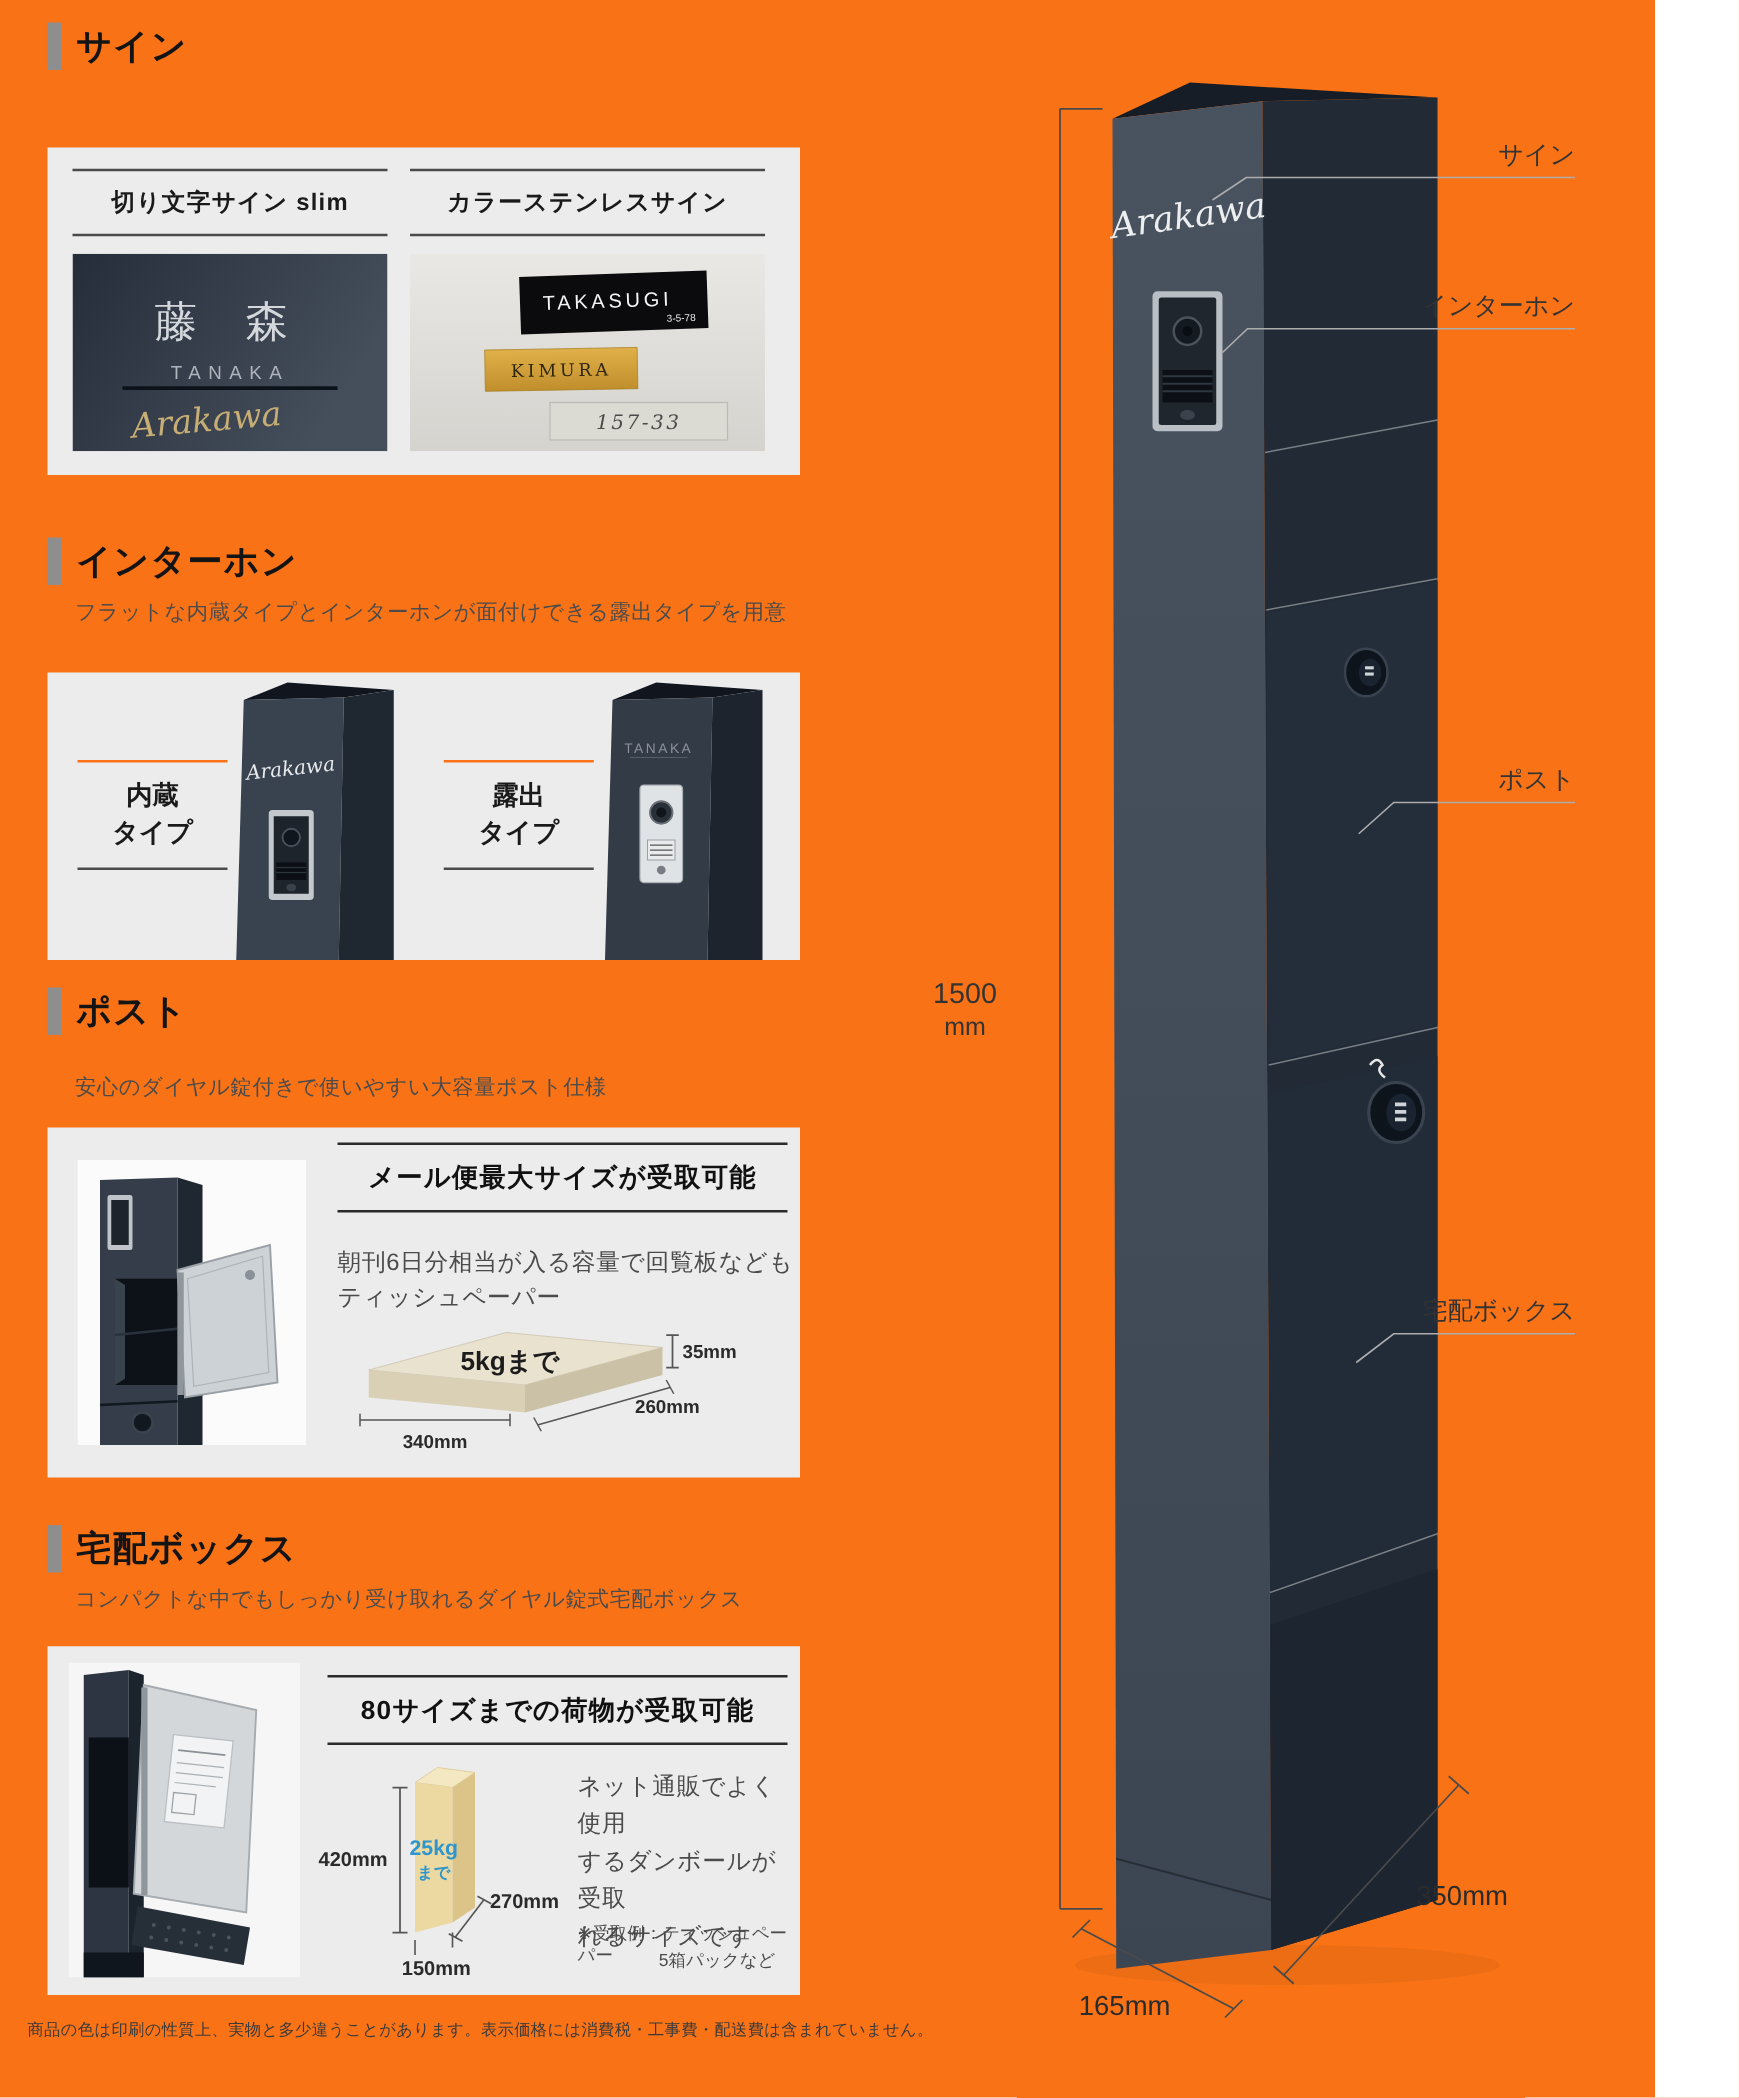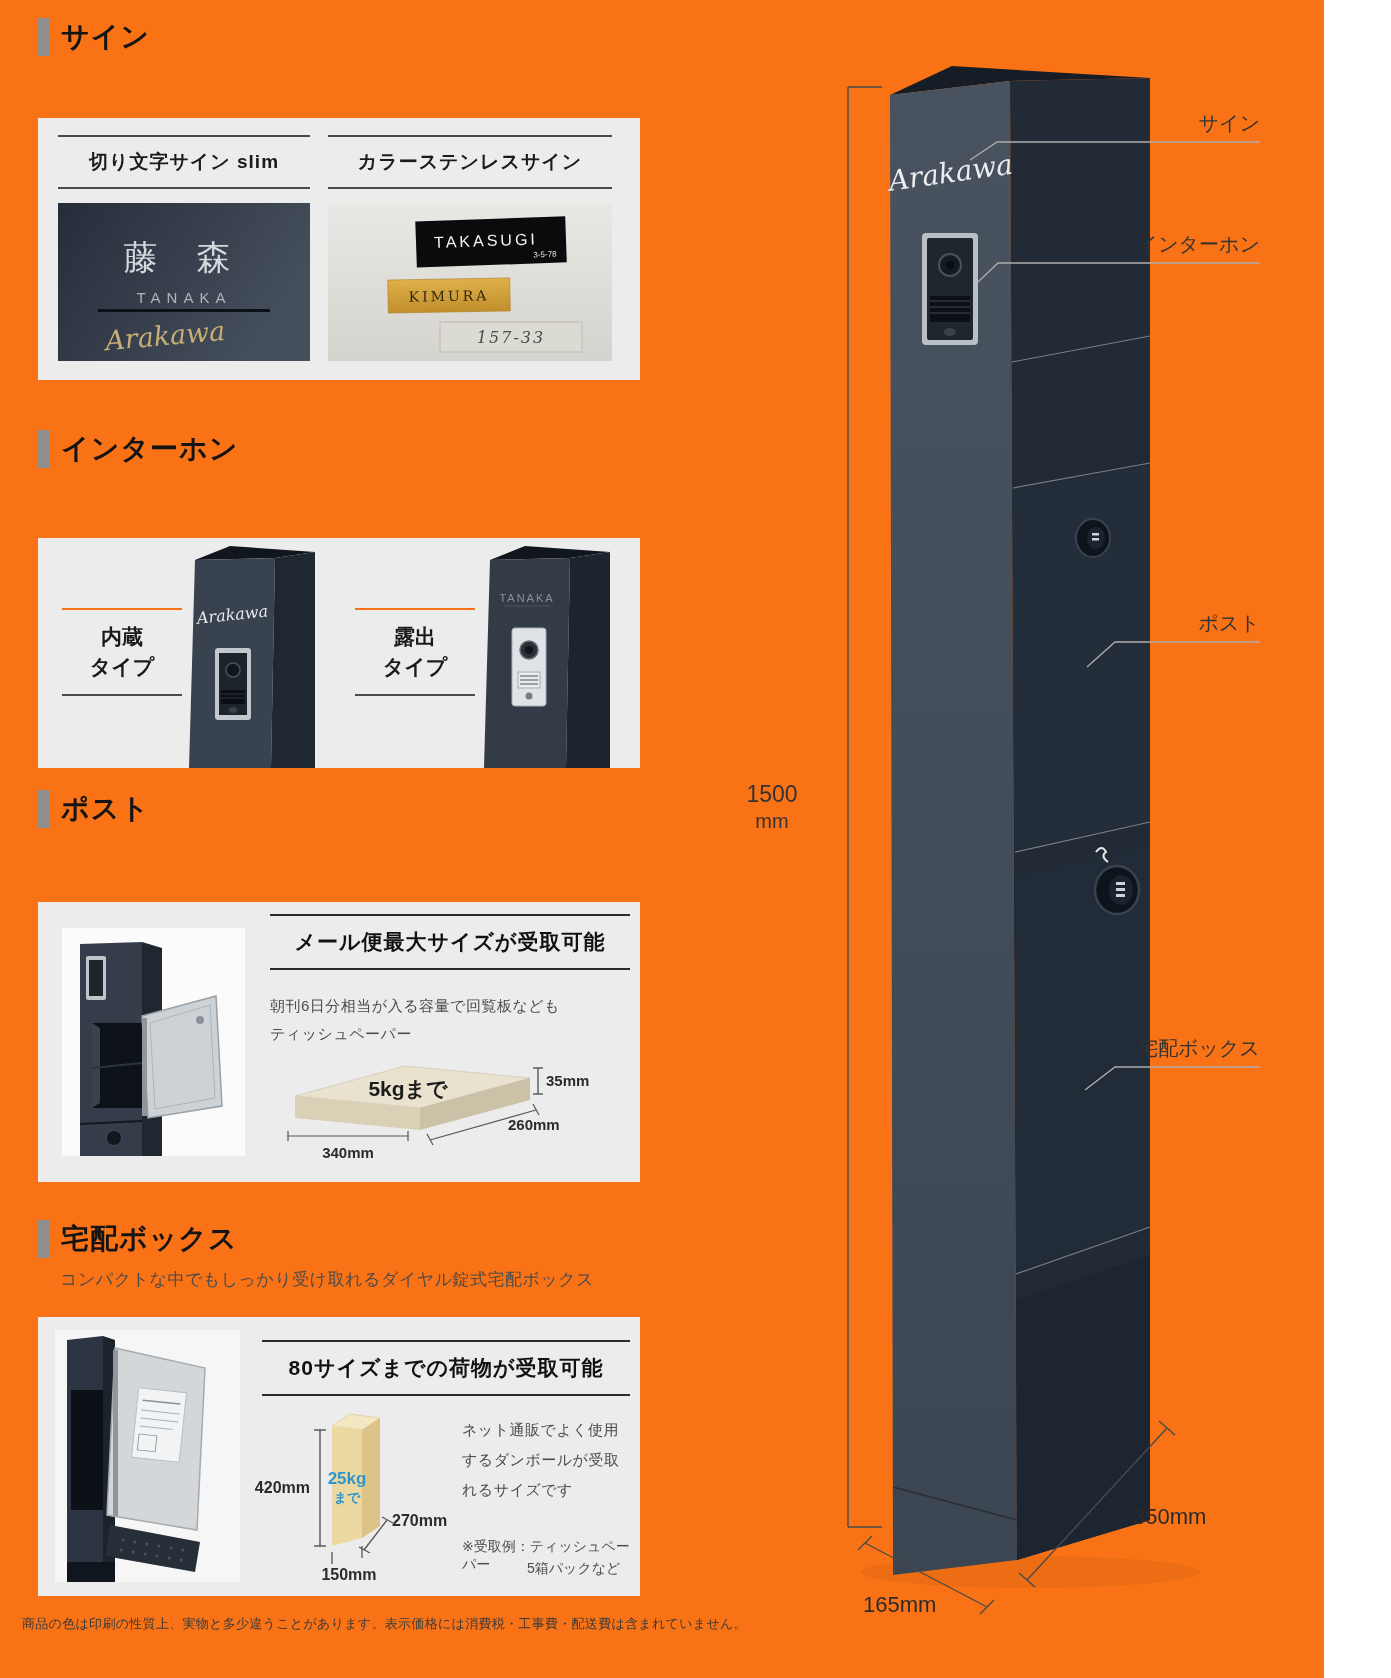--- a/index.html
+++ b/index.html
@@ -16,21 +16,21 @@
   
   .colhead{position:absolute;border-top:2px solid #4a4a4a;border-bottom:2px solid #4a4a4a;
            display:flex;align-items:center;justify-content:center;
            font-size:19px;font-weight:bold;color:#1a1a1a;height:50px;letter-spacing:1px;}
   .subhead{position:absolute;border-top:2px solid #2b2b2b;border-bottom:2px solid #2b2b2b;
            display:flex;align-items:center;justify-content:center;
            font-size:21px;font-weight:bold;color:#111;height:52px;letter-spacing:1px;}
   .typelabel{position:absolute;border-top:2px solid #f97316;border-bottom:2px solid #4a4a4a;
            text-align:center;font-size:21px;font-weight:bold;color:#1a1a1a;
            padding:12px 0;line-height:30px;width:120px;}
-  .bodytext{position:absolute;font-size:15px;color:#4b4b4b;letter-spacing:0.5px;}
+  .bodytext{position:absolute;font-size:19px;color:#4b4b4b;letter-spacing:0.5px;}
   .notetext{position:absolute;font-size:14px;color:#4b4b4b;}
   .footer{position:absolute;font-size:13px;color:#3a3a3a;letter-spacing:0.3px;}
 </style>
 </head>
 <body>
 
 <div class="page">
 
   <div class="sec-h" style="left:38px;top:18px;">
     <div class="sec-bar"></div>
@@ -81,20 +81,21 @@
         <rect x="112" y="119" width="142" height="30" fill="#dcdbd3" stroke="#bdbcb4" stroke-width="1"></rect>
         <text x="183" y="140" text-anchor="middle" font-size="16" font-style="italic" letter-spacing="2" font-family="DejaVu Serif, serif" fill="#4a4a4a">157-33</text>
       </g>
     </svg>
   </div>
 
   <div class="sec-h" style="left:38px;top:430px;">
     <div class="sec-bar"></div>
     <div class="sec-title">インターホン</div>
   </div>
+  <div class="sec-desc" style="left:60px;top:478px;">フラットな内蔵タイプとインターホンが面付けできる露出タイプを用意</div>
 
   <div class="panel" style="left:38px;top:538px;width:602px;height:230px;">
     <div class="typelabel" style="left:24px;top:70px;">
       <div>内蔵</div>
       <div>タイプ</div>
     </div>
 
     <svg class="abs" style="left:137px;top:0;" width="165" height="230" viewBox="0 0 165 230">
       <polygon points="20,22 55,8 140,14 100,20" fill="#11161e"></polygon>
       <polygon points="20,22 100,20 96,230 14,230" fill="#39424f"></polygon>
@@ -130,20 +131,21 @@
         <line x1="50" y1="146" x2="68" y2="146" stroke="#555" stroke-width="1"></line>
         <circle cx="59" cy="158" r="3.5" fill="#777d83"></circle>
       </g>
     </svg>
   </div>
 
   <div class="sec-h" style="left:38px;top:790px;">
     <div class="sec-bar"></div>
     <div class="sec-title">ポスト</div>
   </div>
+  <div class="sec-desc" style="left:60px;top:858px;">安心のダイヤル錠付きで使いやすい大容量ポスト仕様</div>
 
   <div class="panel" style="left:38px;top:902px;width:602px;height:280px;">
 
     <svg class="abs" style="left:24px;top:26px;" width="183" height="228" viewBox="0 0 183 228">
       <rect x="0" y="0" width="183" height="228" fill="#fbfbfb"></rect>
       <polygon points="18,16 80,14 80,228 18,228" fill="#343d49"></polygon>
       <polygon points="80,14 100,20 100,228 80,228" fill="#1f2731"></polygon>
       <rect x="24" y="28" width="20" height="44" rx="2" fill="#c0c5ca"></rect>
       <rect x="27" y="32" width="14" height="36" fill="#1d242c"></rect>
       <rect x="30" y="95" width="50" height="85" fill="#0d1218"></rect>

